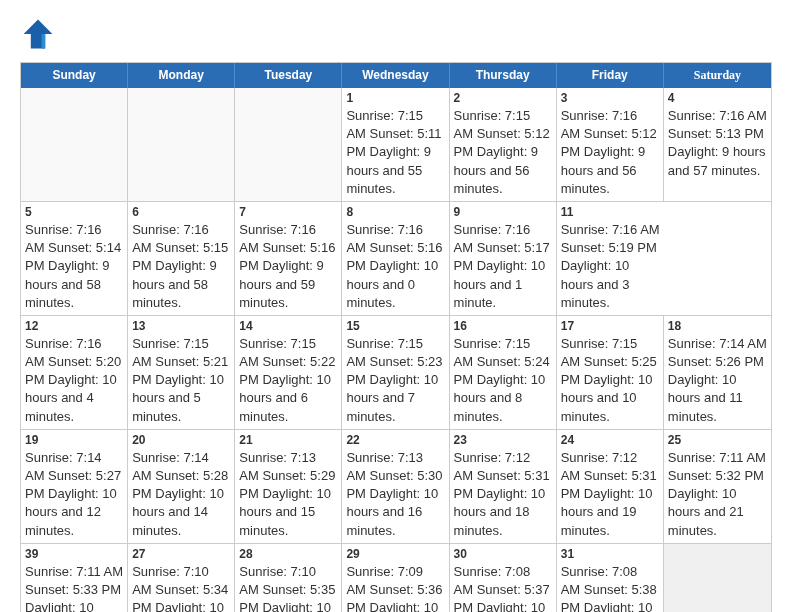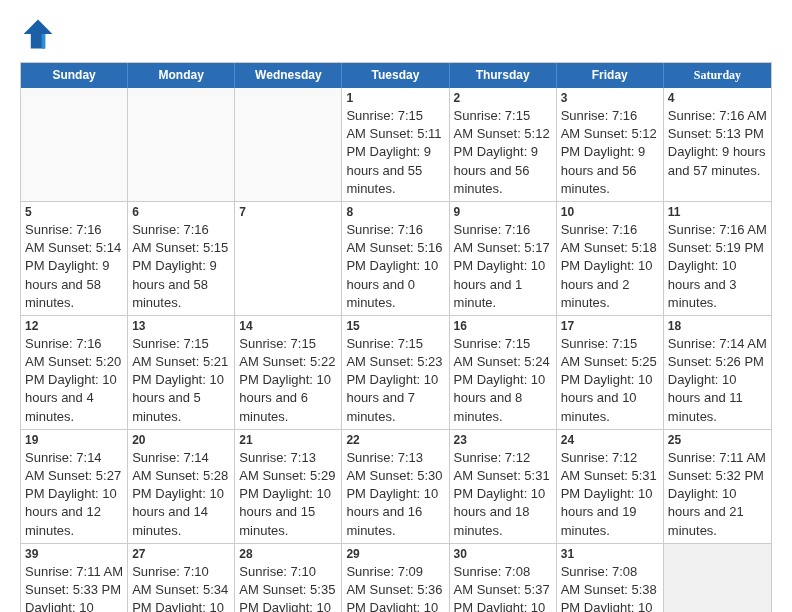--- a/index.html
+++ b/index.html
@@ -146,22 +146,22 @@
     <div class="title-block">
       <h1></h1>
       <h2></h2>
     </div>
   </div>
 
   <div class="calendar">
     <div class="cal-header">
     <div class="cal-header-cell">Sunday</div>
         <div class="cal-header-cell">Monday</div>
+        <div class="cal-header-cell">Tuesday</div>
         <div class="cal-header-cell">Wednesday</div>
-        <div class="cal-header-cell">Tuesday</div>
         <div class="cal-header-cell">Thursday</div>
         <div class="cal-header-cell">Friday</div>
         <div class="cal-header-cell">Saturday</div>
       </div>
     <div class="cal-body">
     <div class="cal-row">
           <div class="cal-cell empty"></div>
           <div class="cal-cell empty"></div>
           <div class="cal-cell empty"></div>
           <div class="cal-cell">
@@ -203,41 +203,38 @@
           </div>
           <div class="cal-cell">
             <span class="day-num">6</span>
             <div class="day-info">Sunrise: 7:16 AM
 Sunset: 5:15 PM
 Daylight: 9 hours
 and 58 minutes.</div>
           </div>
           <div class="cal-cell">
             <span class="day-num">7</span>
+            <div class="day-info">Sunrise: 7:16 AM
+Sunset: 5:16 PM
+Daylight: 9 hours
+and 59 minutes.</div>
           </div>
           <div class="cal-cell">
             <span class="day-num">8</span>
             <div class="day-info">Sunrise: 7:16 AM
 Sunset: 5:16 PM
 Daylight: 10 hours
 and 0 minutes.</div>
           </div>
           <div class="cal-cell">
             <span class="day-num">9</span>
             <div class="day-info">Sunrise: 7:16 AM
 Sunset: 5:17 PM
 Daylight: 10 hours
 and 1 minute.</div>
-          </div>
-          <div class="cal-cell">
-            <span class="day-num">10</span>
-            <div class="day-info">Sunrise: 7:16 AM
-Sunset: 5:18 PM
-Daylight: 10 hours
-and 2 minutes.</div>
           </div>
           <div class="cal-cell">
             <span class="day-num">11</span>
             <div class="day-info">Sunrise: 7:16 AM
 Sunset: 5:19 PM
 Daylight: 10 hours
 and 3 minutes.</div>
           </div>
         </div>
         <div class="cal-row">

